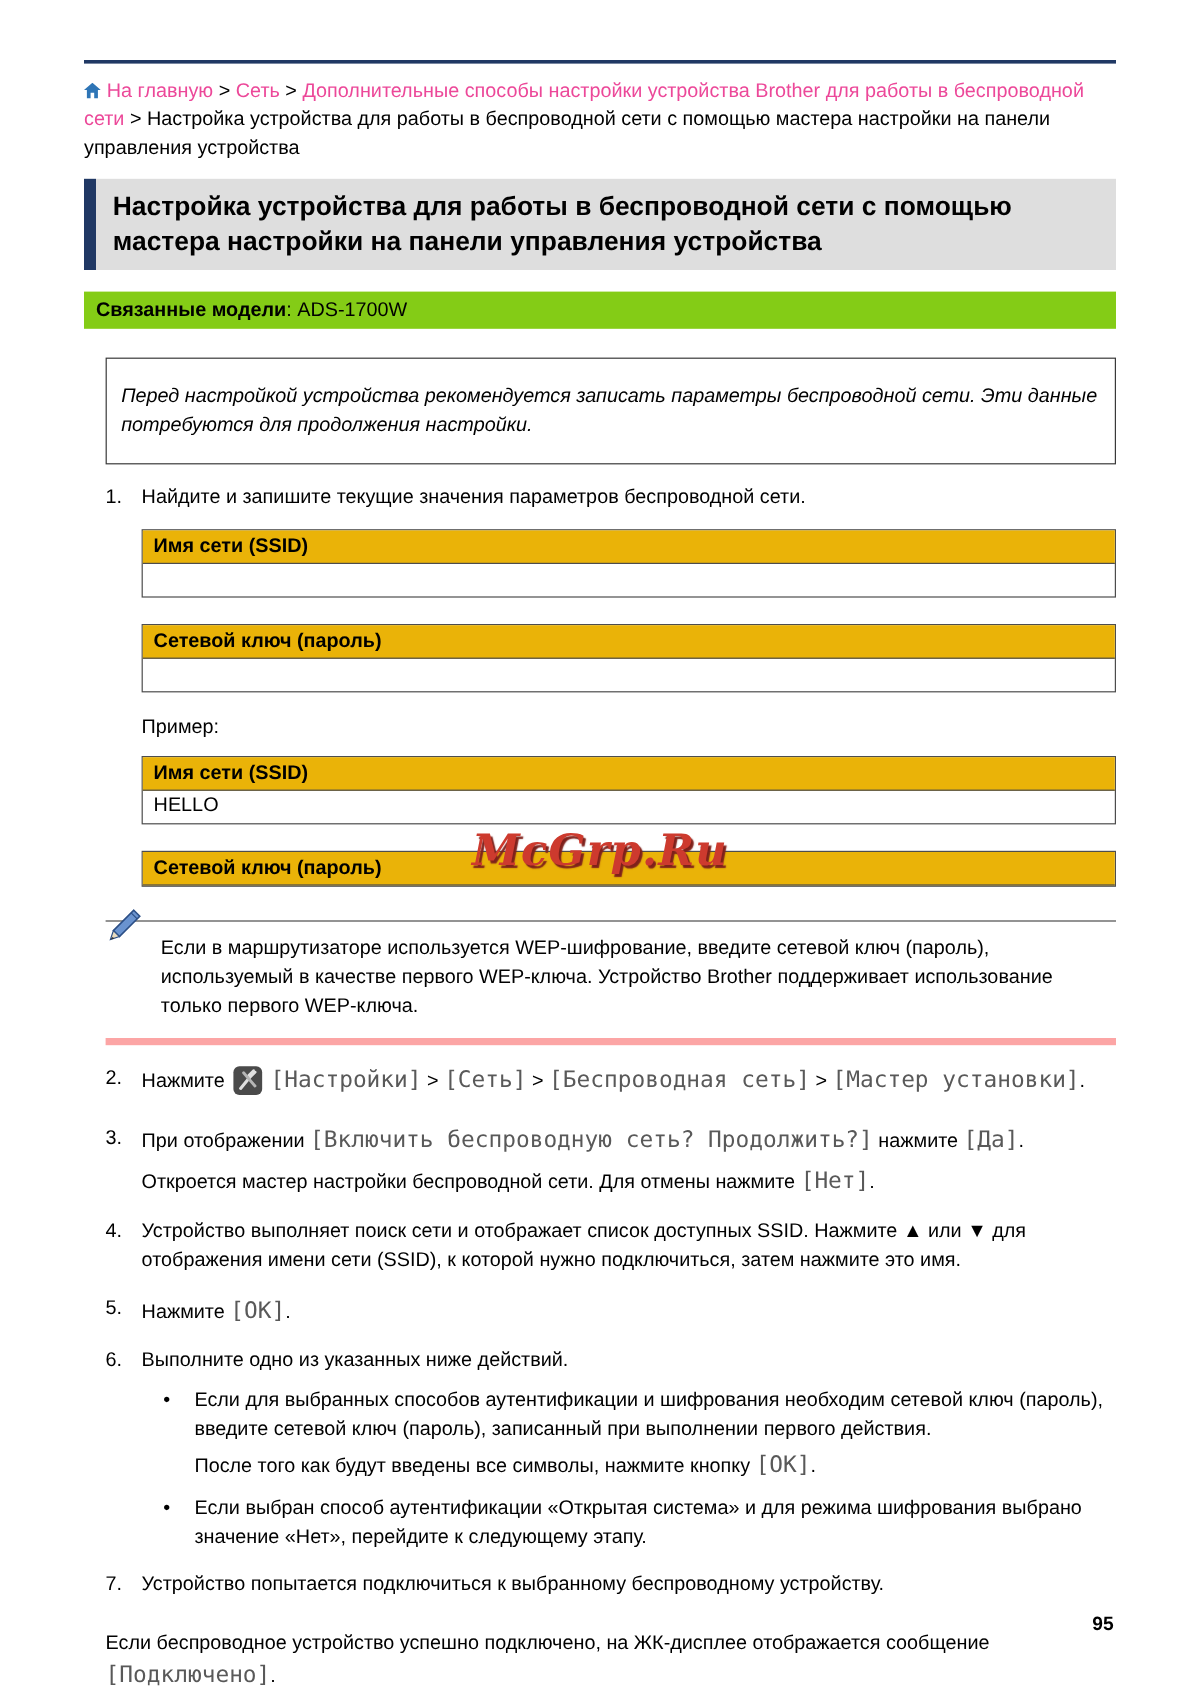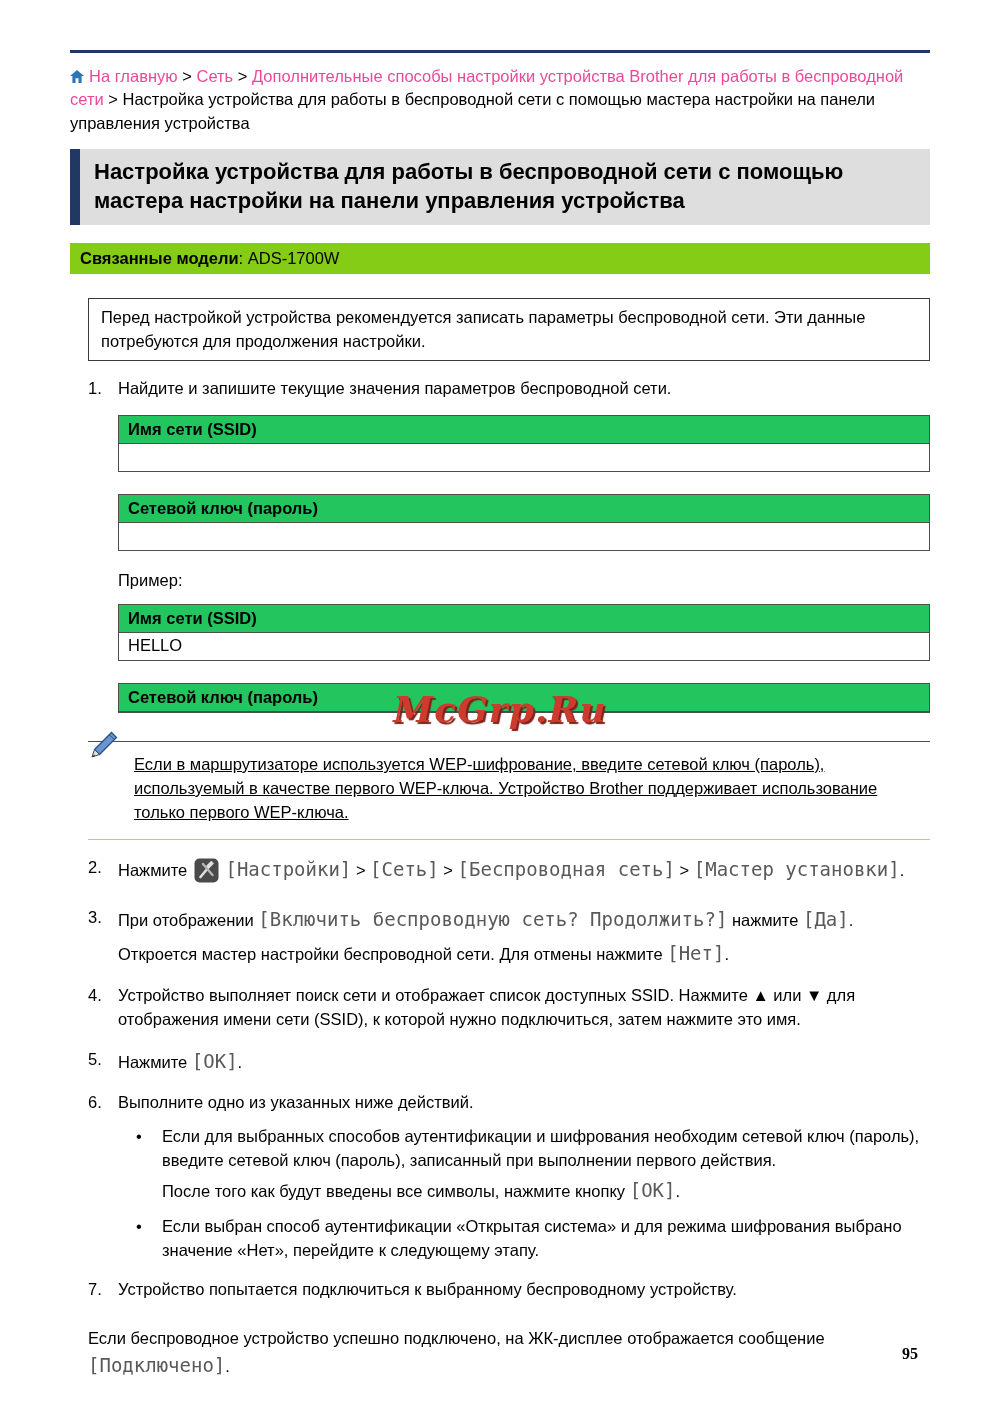--- a/index.html
+++ b/index.html
@@ -29,52 +29,52 @@
     flex: 1; margin: 0; background: #dedede;
     padding: 8px 14px 10px 14px;
     font-size: 22px; font-weight: bold; line-height: 1.32;
   }
 
   .models-box { margin-top: 18px; background: #84cc16; padding: 6px 10px; }
 
   .intro-box {
     margin: 24px 0 0 18px;
     border: 1px solid #3a3a3a;
-    padding: 7px 12px;
+    padding: 20px 12px;
     line-height: 1.42;
+    font-style: italic;
   }
 
   .step { display: flex; margin: 16px 0 0 18px; line-height: 1.45; }
   .step-num { flex: none; width: 30px; }
   .step-body { flex: 1; }
   .step-body p { margin: 0; }
   .step-sub { margin-top: 7px !important; }
 
   .ptable { margin: 14px 0 0 48px; border: 1px solid #4d4d4d; }
   .ptable-header {
-    background: #22c55e; font-weight: bold;
+    background: #eab308; font-weight: bold;
     padding: 4px 9px; border-bottom: 1px solid #4d4d4d;
   }
   .ptable-row { padding: 3px 9px; min-height: 27px; }
   .table-gap { margin-top: 22px; }
   .example-label { margin: 20px 0 0 48px; }
 
   .mono {
     font-family: "DejaVu Sans Mono", "Liberation Mono", monospace;
     font-size: 19px; color: #595959;
   }
 
   .note-section {
     position: relative;
     margin: 28px 0 0 18px;
     border-top: 1px solid #4d4d4d;
-    border-bottom: 1px solid #fca5a5;
+    border-bottom: 6px solid #fca5a5;
     padding: 11px 4px 14px 46px;
     line-height: 1.45;
-    text-decoration: underline;
   }
   .note-icon { position: absolute; left: 0; top: -13px; }
 
   .bullet { display: flex; margin-top: 10px; }
   .bullet-dot { flex: none; width: 44px; padding-left: 18px; }
   .bullet-body { flex: 1; }
   .bullet-body p { margin: 0; }
   .bullet-body .cont { margin-top: 4px; }
 
   .closing-p { margin: 24px 0 0 18px; line-height: 1.5; }
@@ -85,21 +85,21 @@
     position: absolute; top: 688px; left: 50%;
     transform: translateX(-50%);
     font-family: "DejaVu Serif", serif;
     font-weight: bold; font-style: italic;
     font-size: 36px; color: #cd3a2e;
     text-shadow: 2px 2px 1px #7e211b;
     letter-spacing: 1px;
     pointer-events: none;
   }
 
-  .page-number { position: absolute; right: 82px; top: 1345px; font-weight: bold; font-size: 16px; font-family: Liberation Serif, serif; }
+  .page-number { position: absolute; right: 72px; top: 1345px; font-weight: bold; font-size: 16px; }
 </style>
 </head>
 <body>
 
 <div class="page">
 
   <div class="top-rule"></div>
 
   <p class="breadcrumb">
     <span class="link"><svg class="home-icon" width="14" height="13" viewBox="0 0 14 13">

